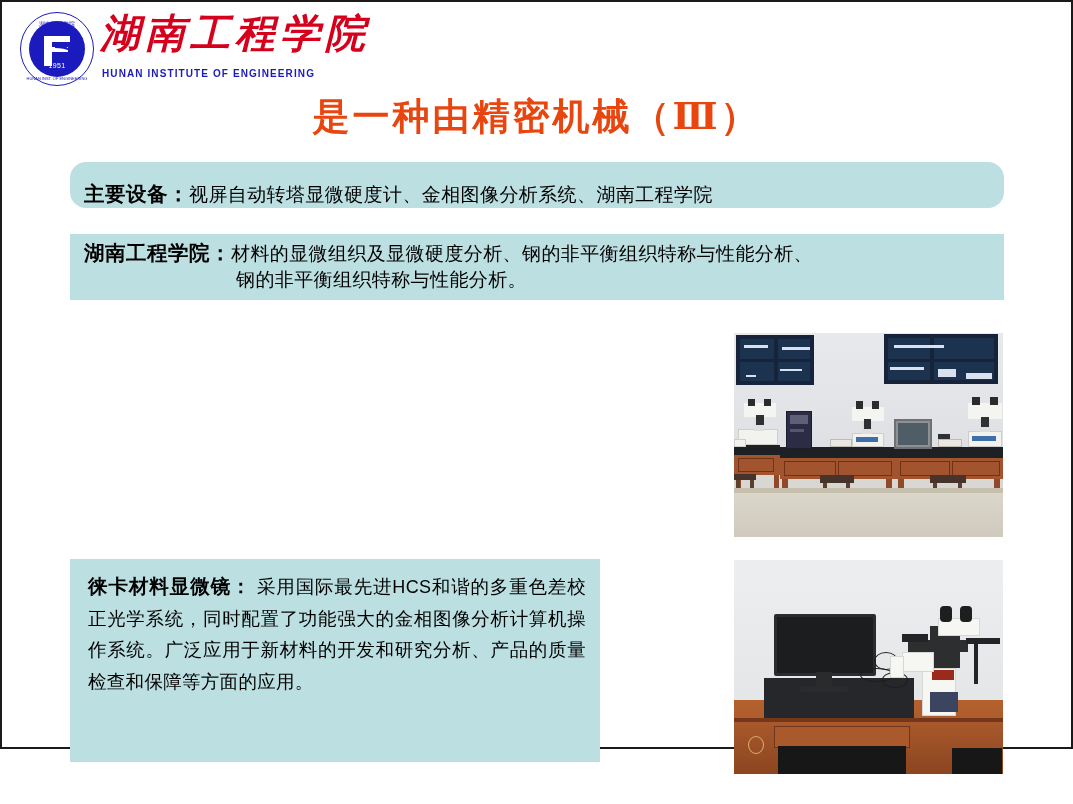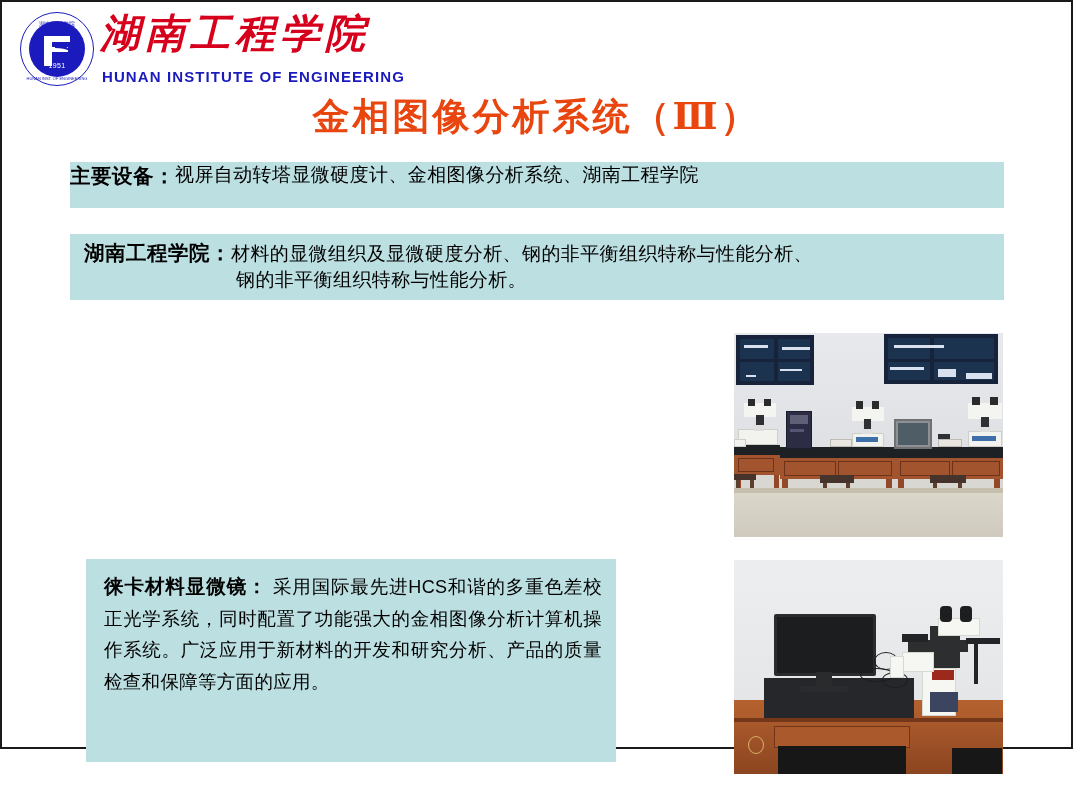--- a/index.html
+++ b/index.html
@@ -76,21 +76,21 @@
     font-family: "DejaVu Serif", serif;
     font-weight: 700;
     font-style: italic;
     letter-spacing: 5px;
     white-space: nowrap;
   }
   .logo-en {
     position: absolute;
     left: 88px;
     top: 60px;
-    font-size: 15px;
+    font-size: 10px;
     color: #1b1bbd;
     font-family: "Liberation Sans", sans-serif;
     font-weight: 700;
     letter-spacing: 1.1px;
     white-space: nowrap;
   }
 
   
   .slide-title {
     position: absolute;
@@ -113,22 +113,23 @@
     background: #bcdfe2;
     color: #000000;
   }
 
   #box-equipment {
     left: 68px;
     top: 160px;
     width: 934px;
     height: 46px;
     display: flex;
-    align-items: flex-start;
-    padding-left: 0;
+    align-items: flex-end;
+    padding-left: 14px;
+    border-radius: 16px;
   }
   #box-projects {
     left: 68px;
     top: 232px;
     width: 934px;
     height: 66px;
     padding: 7px 10px 0 14px;
   }
 
   .lbl-bold {
@@ -159,21 +160,21 @@
 
   
   #box-microhardness {
     left: 68px;
     top: 332px;
     width: 530px;
     height: 202px;
     padding: 12px 14px 0 18px;
   }
   #box-leica {
-    left: 84px;
+    left: 68px;
     top: 557px;
     width: 530px;
     height: 203px;
     padding: 12px 14px 0 18px;
   }
   .desc-body {
     font-size: 18.5px;
     line-height: 31.5px;
     font-family: "Liberation Serif", serif;
     letter-spacing: .3px;
@@ -277,21 +278,21 @@
         <path d="M35 41 Q47 44 50 50 Q44 47 35 47 Z" fill="#1b1bbd"></path>
         <text x="37" y="14" font-size="6" fill="#1b1bbd" text-anchor="middle" font-family="DejaVu Serif, serif">湖南工程学院</text>
         <text x="37" y="68" font-size="4" fill="#1b1bbd" text-anchor="middle" font-family="Liberation Sans, sans-serif">HUNAN INST. OF ENGINEERING</text>
       </svg>
       <div class="seal-year">1951</div>
     </div>
     <div class="logo-cn">湖南工程学院</div>
     <div class="logo-en">HUNAN INSTITUTE OF ENGINEERING</div>
   </div>
 
-  <div class="slide-title">金相图像分析系统（Ⅲ）</div>
+  <div class="slide-title">是一种由精密机械（Ⅲ）</div>
 
   <div class="tealbox" id="box-equipment">
     <span class="lbl-bold">主要设备：</span>
     <span class="txt-normal">视屏自动转塔显微硬度计、金相图像分析系统、湖南工程学院</span>
   </div>
 
   <div class="tealbox" id="box-projects">
     <div class="proj-line1">
       <span class="lbl-bold">湖南工程学院：</span>
       <span class="txt-normal">材料的显微组织及显微硬度分析、钢的非平衡组织特称与性能分析、</span>

